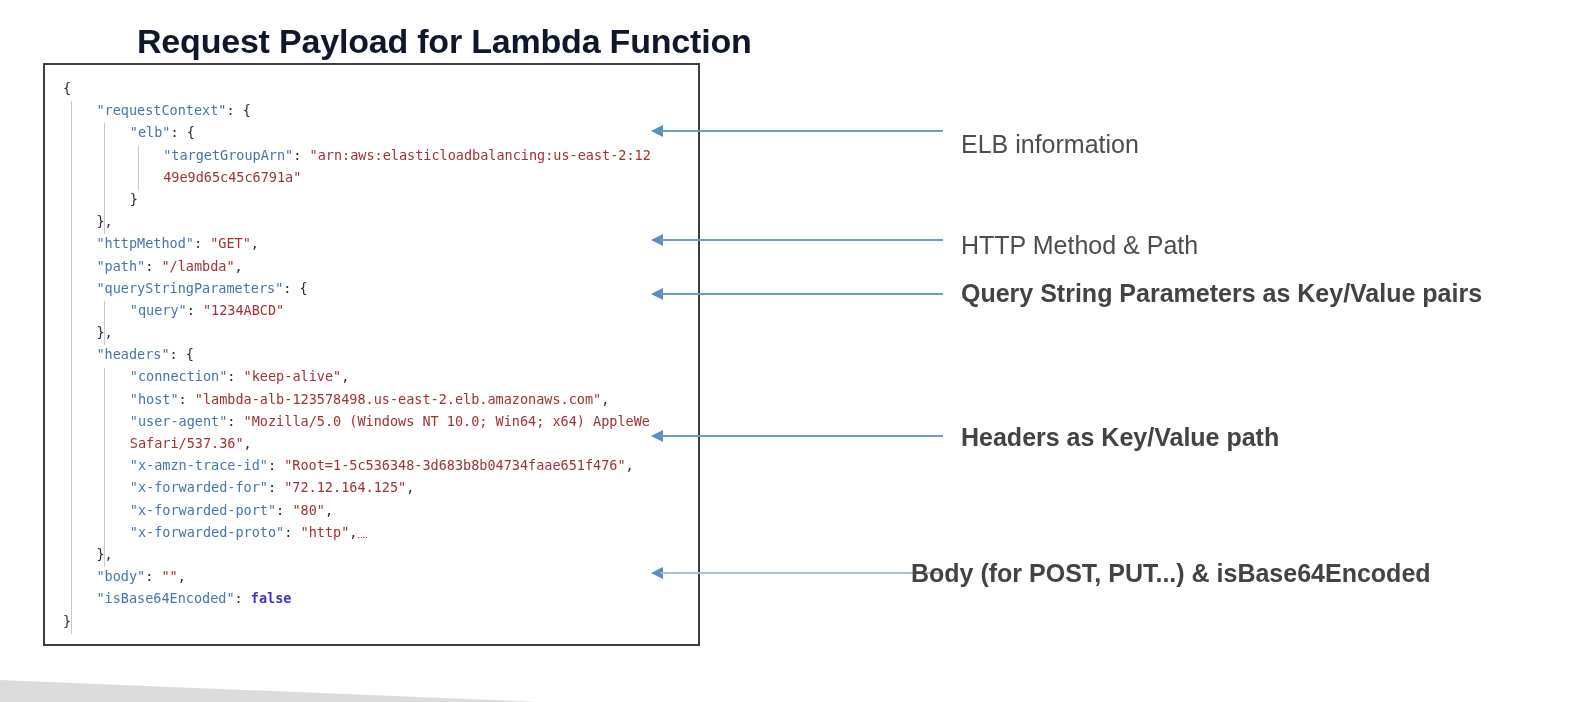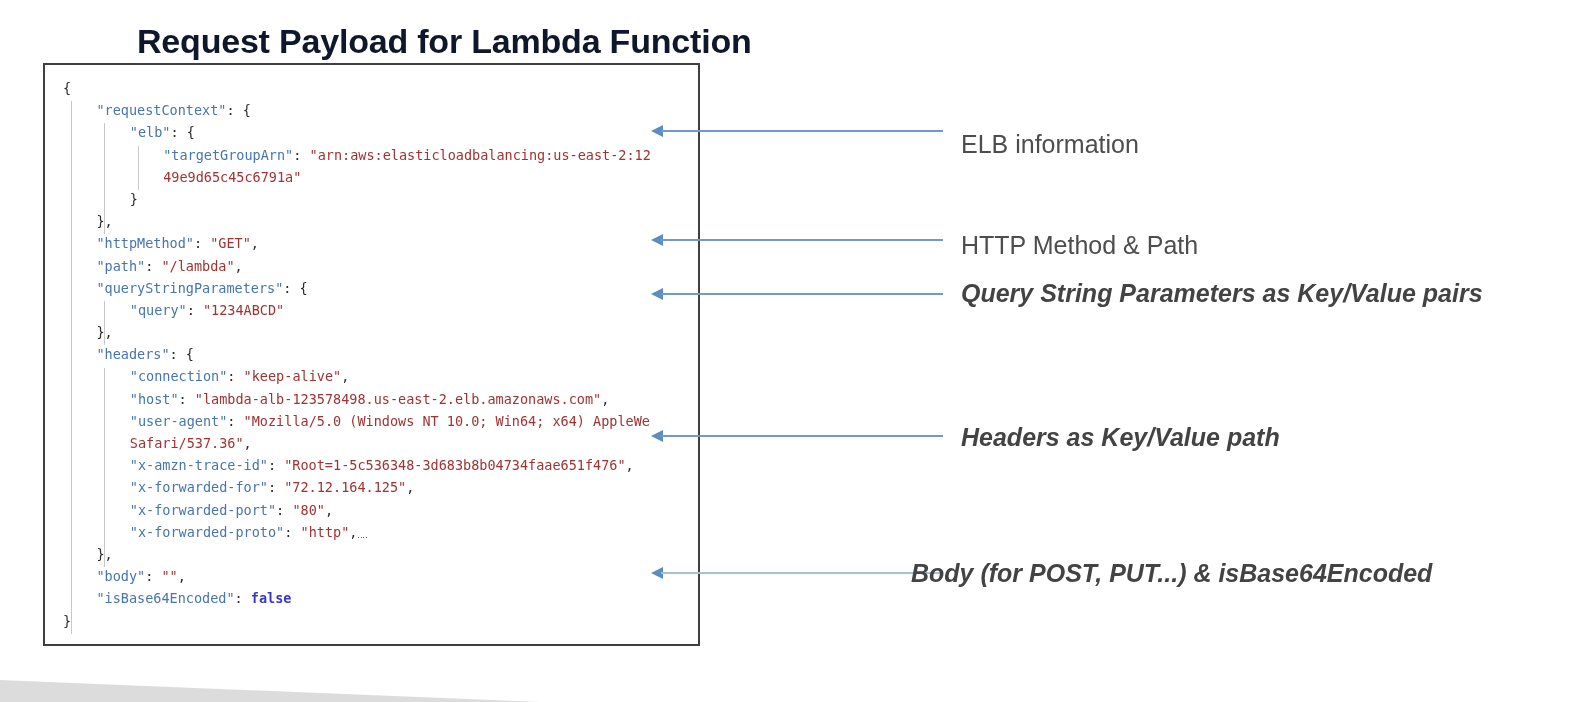--- a/index.html
+++ b/index.html
@@ -106,21 +106,21 @@
   }
 
   
   .annotation {
     position: absolute;
     font-family: "Liberation Sans", sans-serif;
     color: #494949;
     white-space: nowrap;
   }
   .annotation.regular { font-size: 25px; font-weight: normal; color: #4d4d4d; }
-  .annotation.bold    { font-size: 25px; font-weight: bold;   color: #434343; font-style: italic; }
+  .annotation.bold    { font-size: 25px; font-weight: bold;   color: #434343; }
 
   
   #bottom-wedge {
     position: absolute;
     left: 0;
     bottom: 0;
     width: 540px;
     height: 30px;
   }
 </style>

